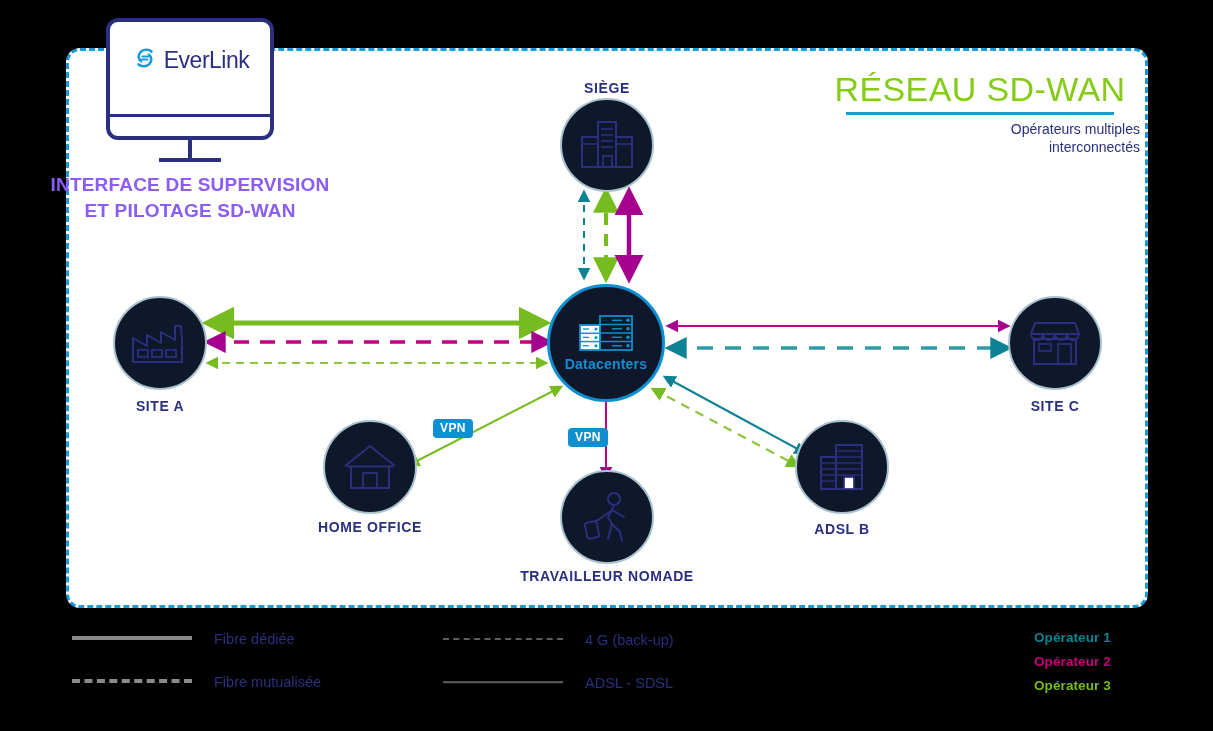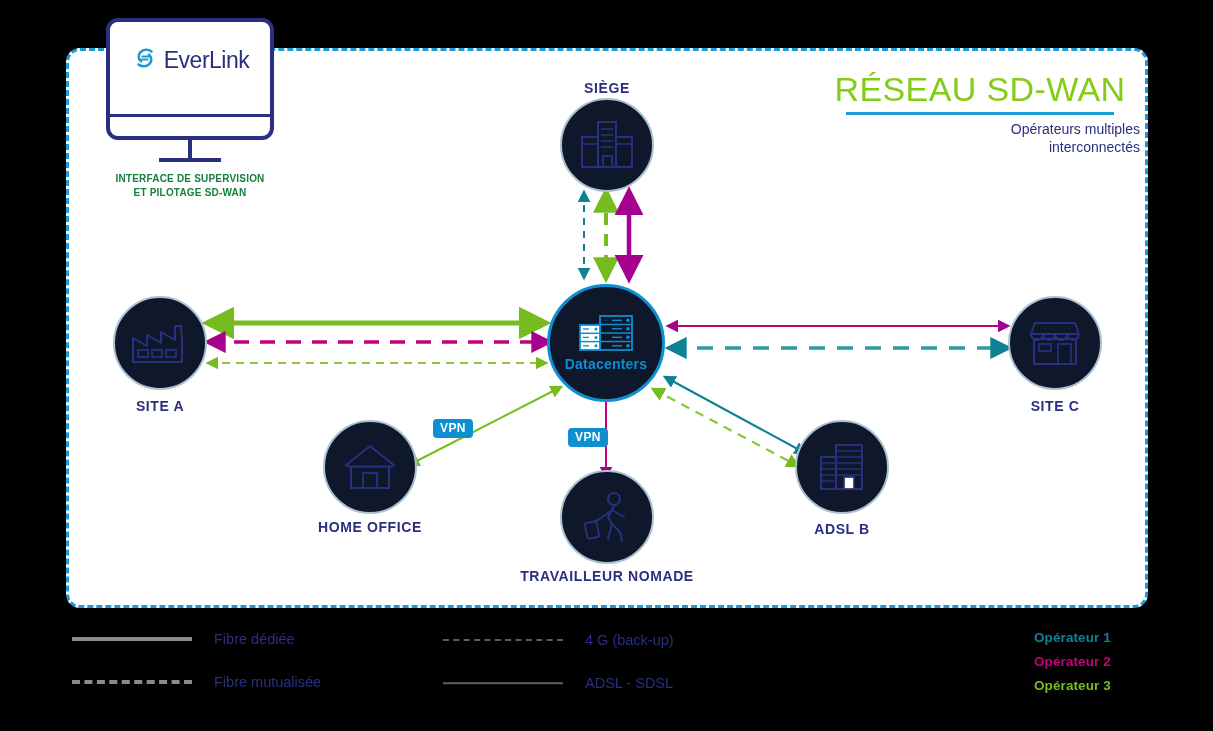--- a/index.html
+++ b/index.html
@@ -86,23 +86,23 @@
     color: #2a2f7f;
     letter-spacing: -0.5px;
     line-height: 1;
   }
   .supervision-label {
     position: absolute;
     left: 40px;
     top: 172px;
     width: 300px;
     text-align: center;
-    font-size: 10px;
+    font-size: 19px;
     font-weight: bold;
-    color: #15803d;
+    color: #8b5cf6;
     line-height: 1.35;
     letter-spacing: 0.2px;
   }
 
   
   .heading {
     position: absolute;
     left: 820px;
     top: 70px;
     width: 320px;
@@ -194,21 +194,21 @@
   .legend {
     position: absolute;
     left: 0;
     top: 612px;
     width: 1213px;
     height: 110px;
   }
   .legend-item {
     position: absolute;
     display: flex;
-    align-items: center;
+    align-items: flex-start;
     gap: 22px;
   }
   .legend-text {
     font-size: 14.5px;
     color: #2a2f7f;
     white-space: nowrap;
   }
   .swatch { width: 120px; height: 14px; position: relative; }
   .swatch .bar {
     position: absolute;

